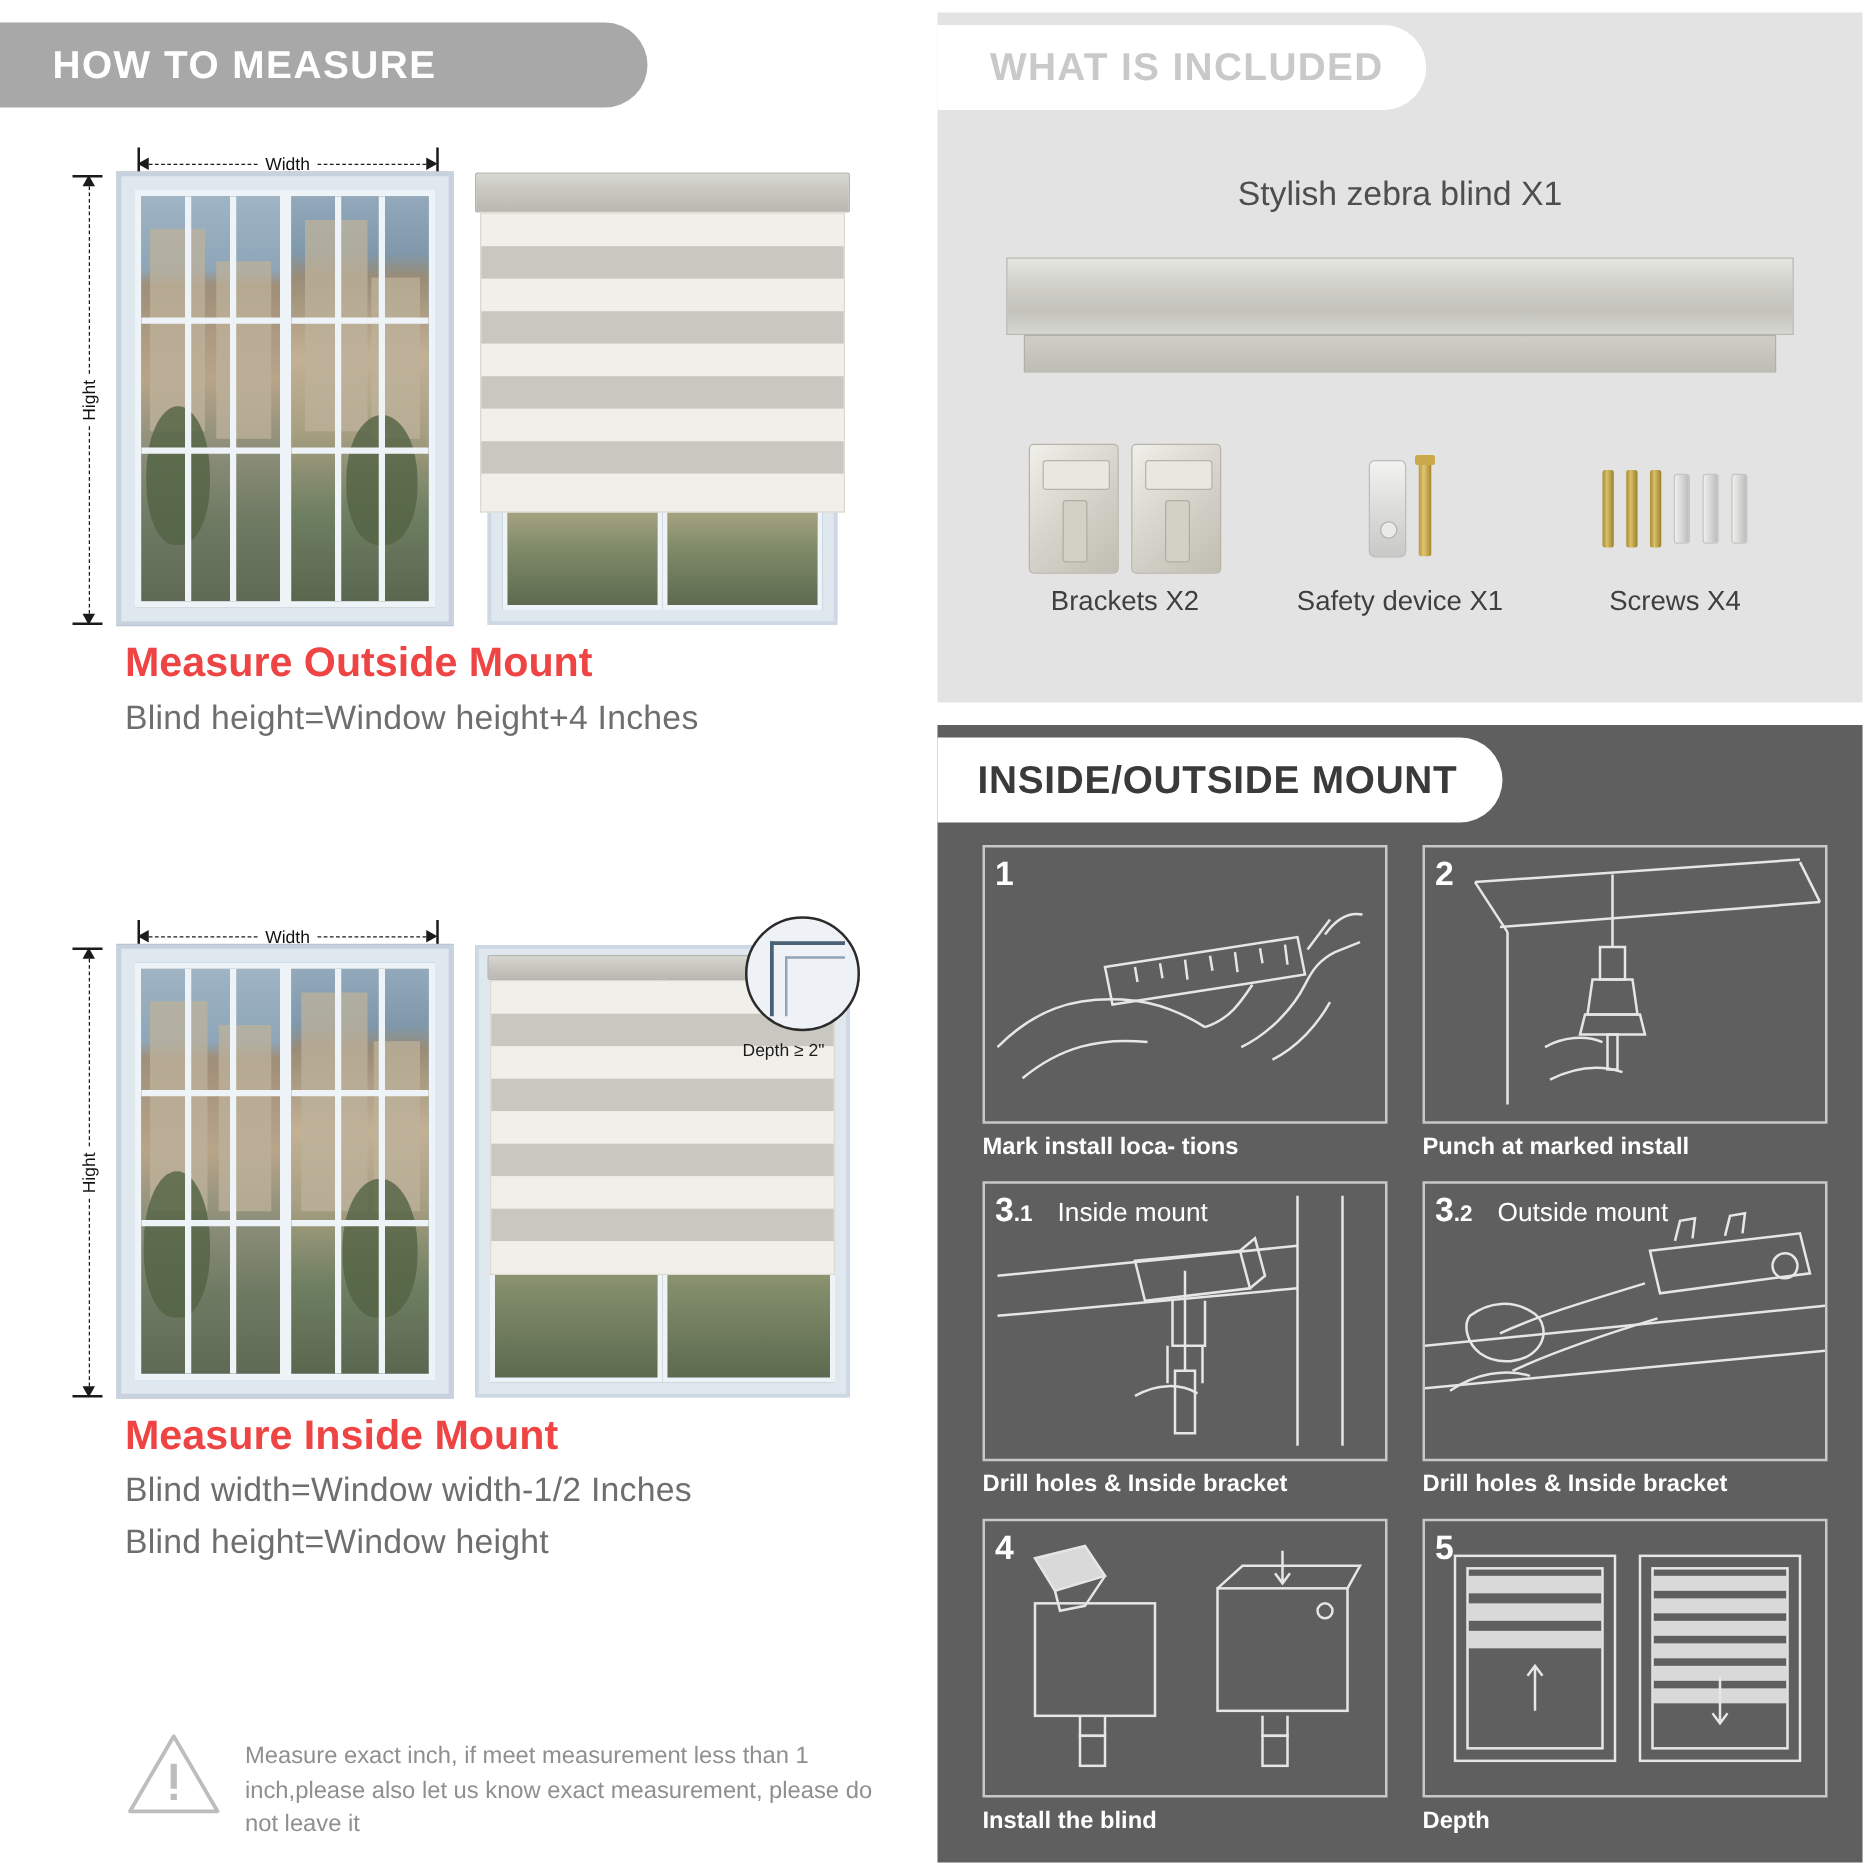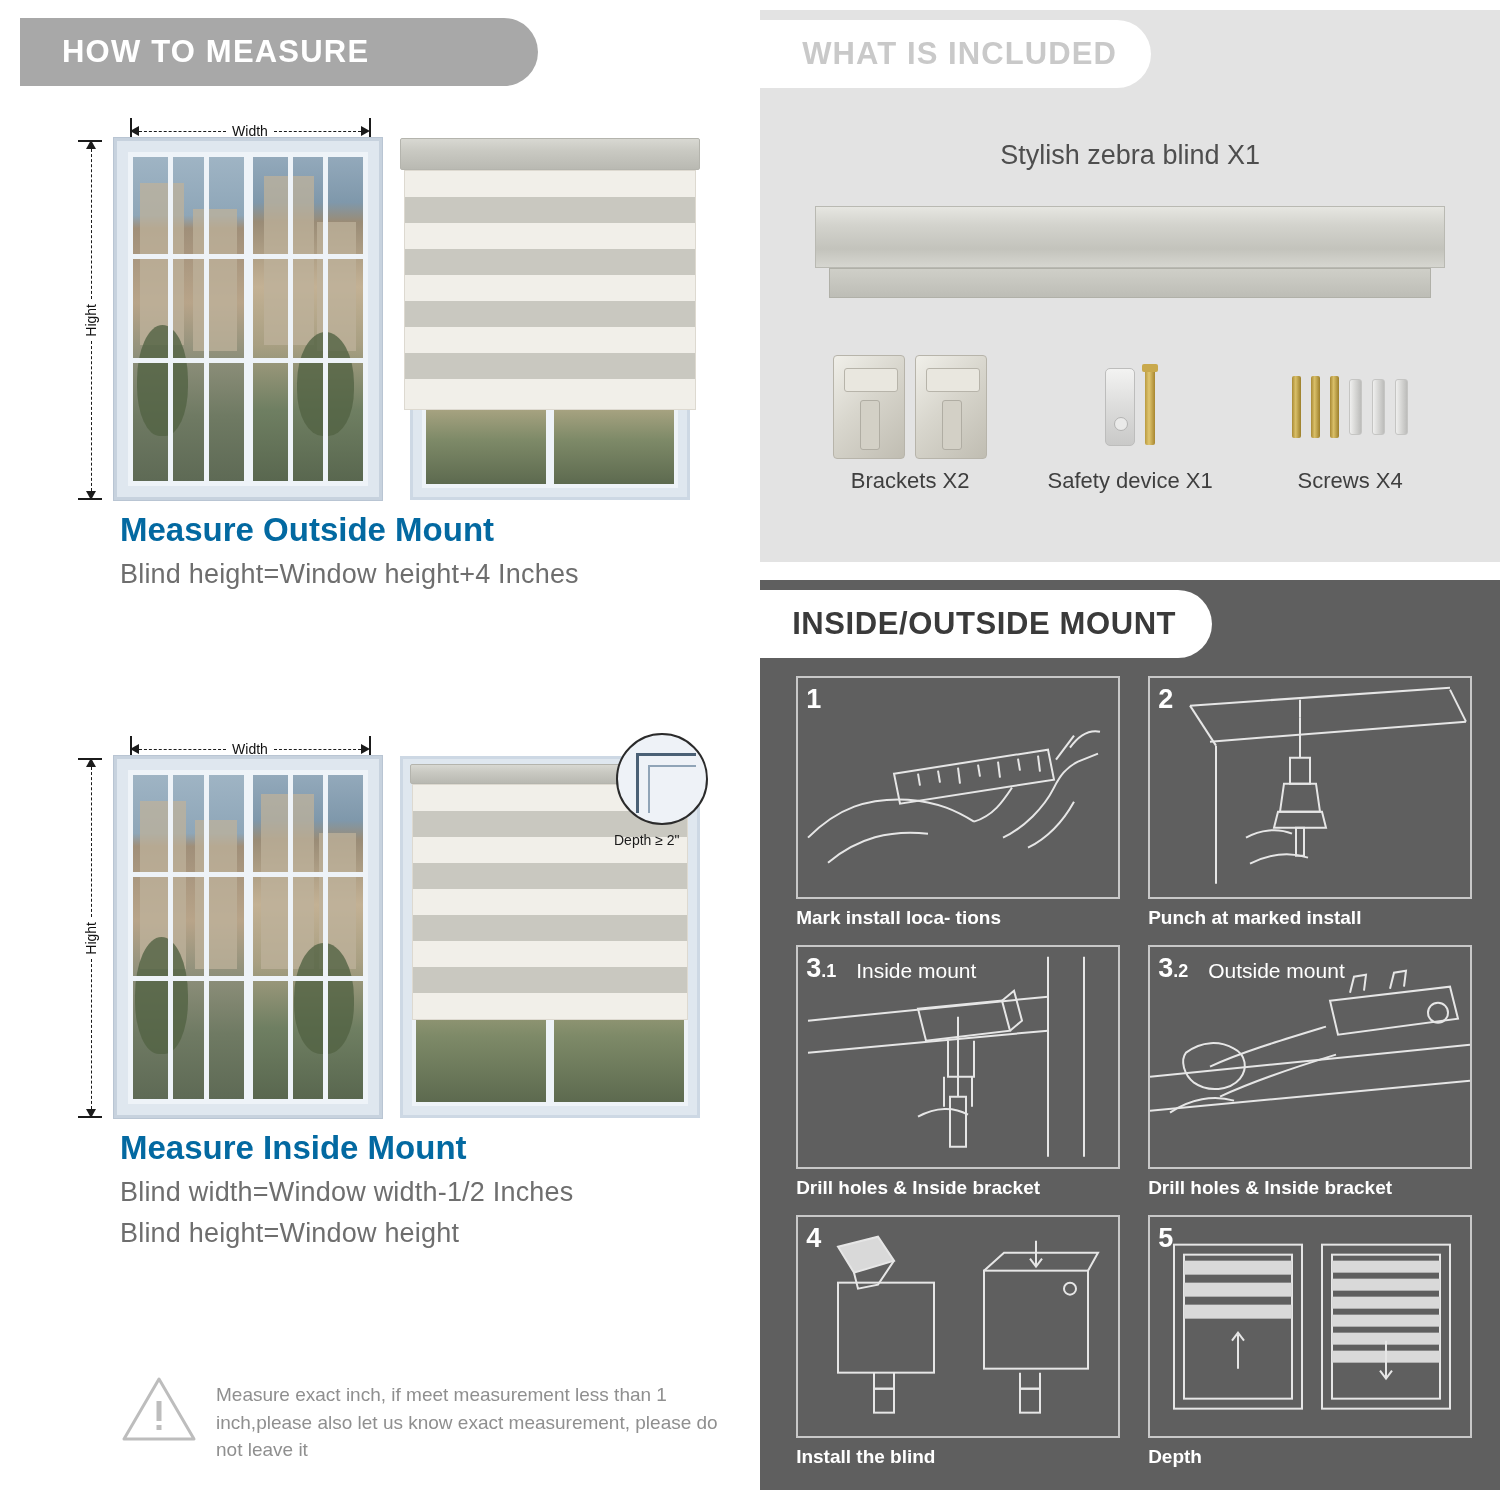--- a/index.html
+++ b/index.html
@@ -6,21 +6,20 @@
   html, body {
     width: 1500px; height: 1500px;
     background: #ffffff;
     font-family: "Liberation Sans", sans-serif;
     overflow: hidden;
   }
   .page {
     position: relative;
     width: 1500px; height: 1500px;
     display: flex;
-    padding-left: 20px;
   }
 
   
   .left-col {
     width: 740px; height: 1500px;
     position: relative;
     background: #ffffff;
     padding: 0;
   }
 
@@ -205,33 +204,33 @@
   .depth-circle .dc-l2 {
     position: absolute; left: 30px; top: 30px; right: 10px; bottom: 10px;
     border-left: 2px solid #90a4b7; border-top: 2px solid #90a4b7;
   }
   .depth-label {
     position: absolute;
     font-size: 14px; color: #1b1b1b;
   }
 
   .mb-title {
-    font-size: 33px; font-weight: bold; color: #0369a1;
+    font-size: 33px; font-weight: bold; color: #ef4444;
     margin-left: 100px; margin-top: 6px;
   }
   .mb-line {
     font-size: 27px; color: #6e6e6e;
     margin-left: 100px; margin-top: 10px;
     letter-spacing: 0.2px;
   }
 
   
   .note {
     position: absolute;
-    left: 100px; bottom: 36px;
+    left: 100px; bottom: 26px;
     display: flex; align-items: flex-start;
     width: 600px;
   }
   .warn-tri {
     width: 78px; height: 72px;
     position: relative;
     flex: none;
     margin-right: 18px;
   }
   .warn-tri svg { display: block; }

